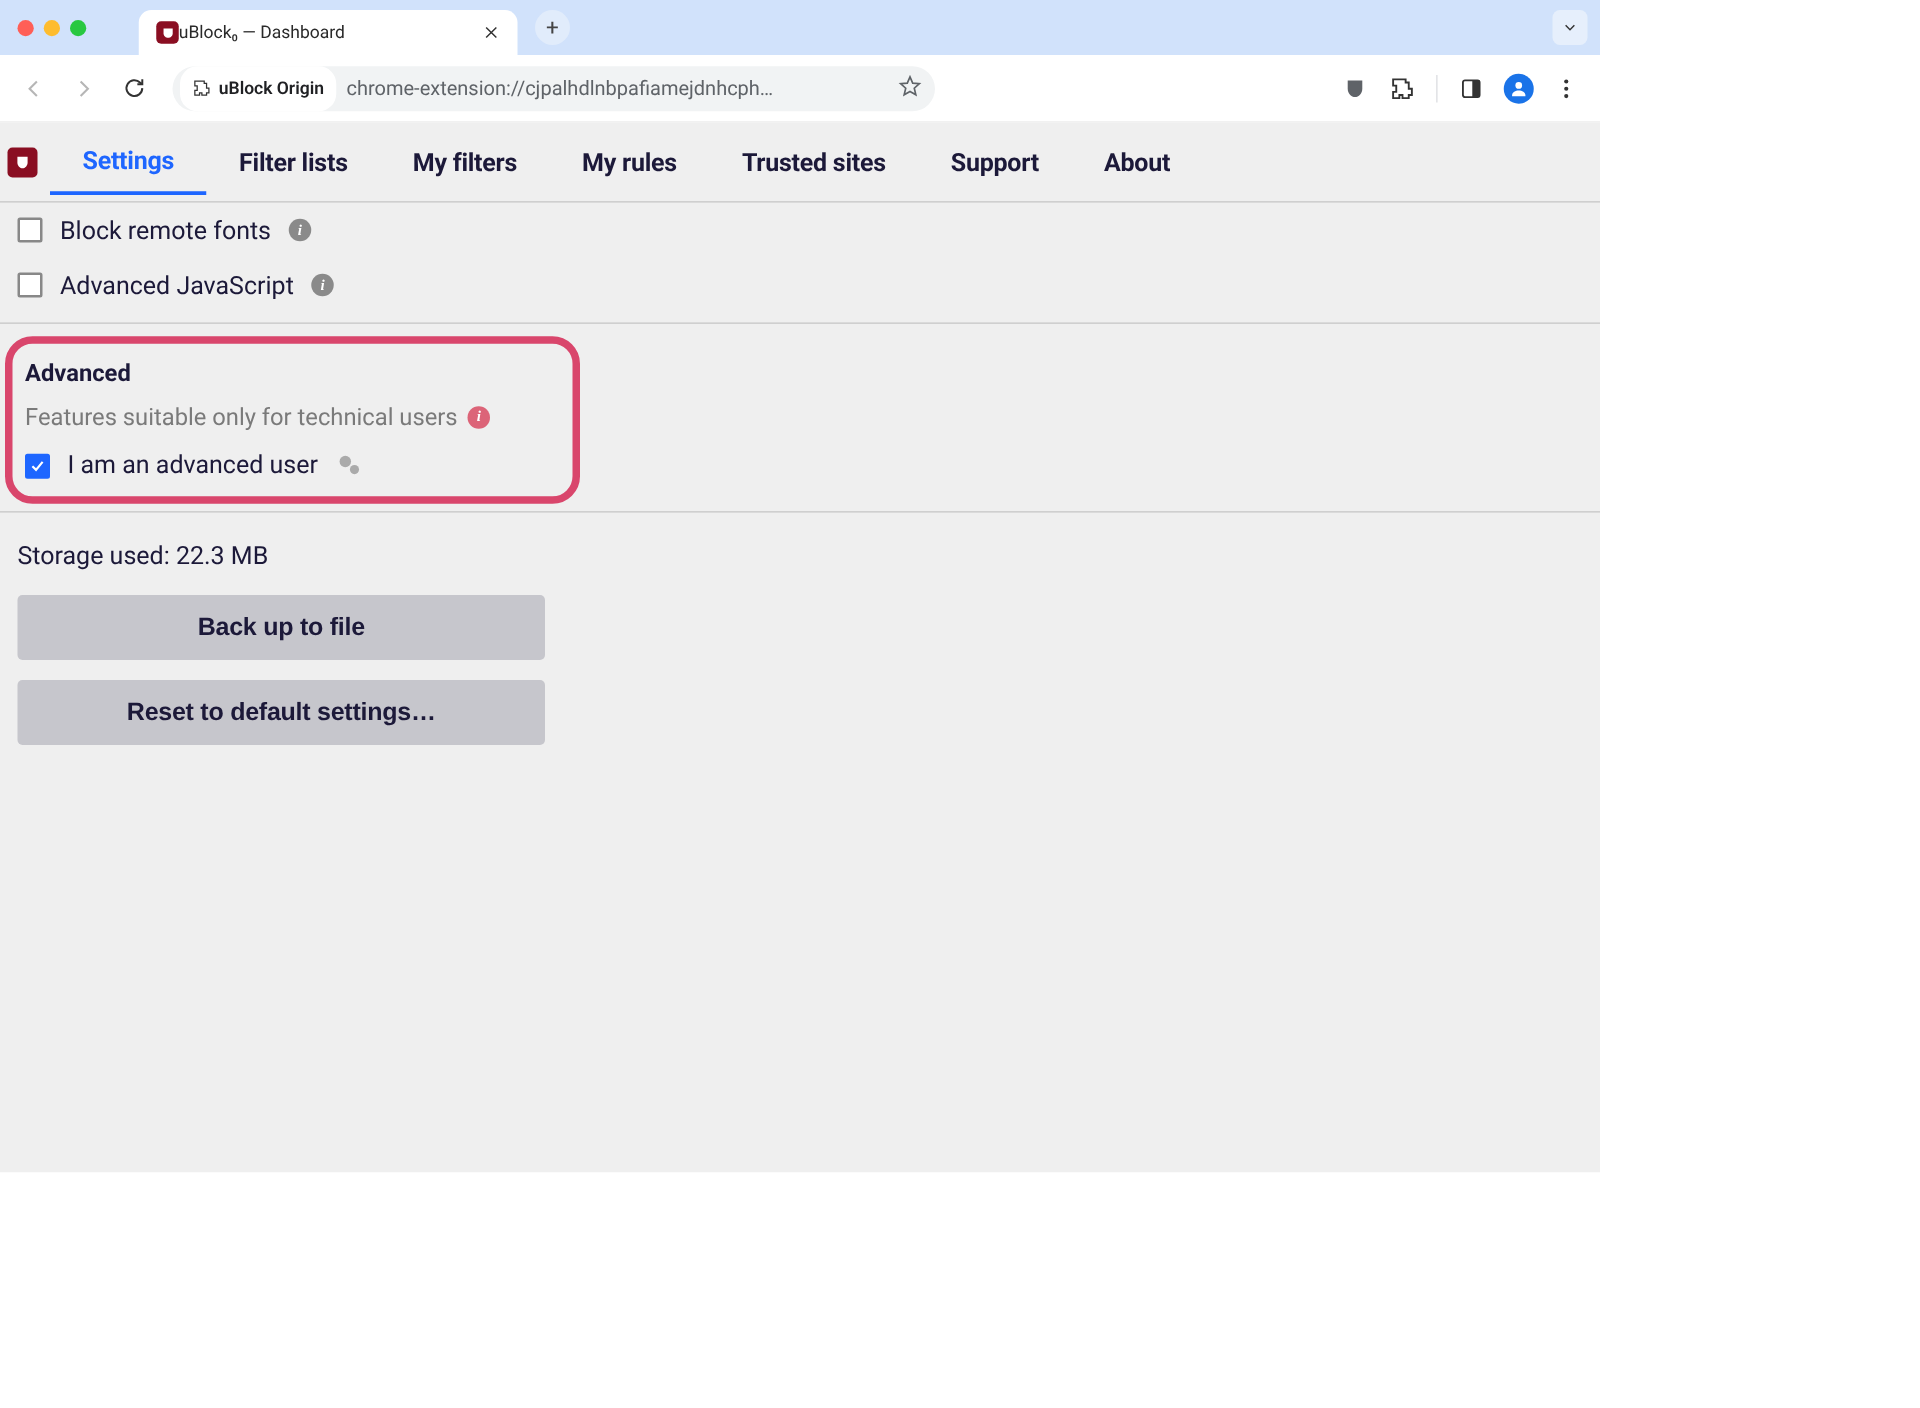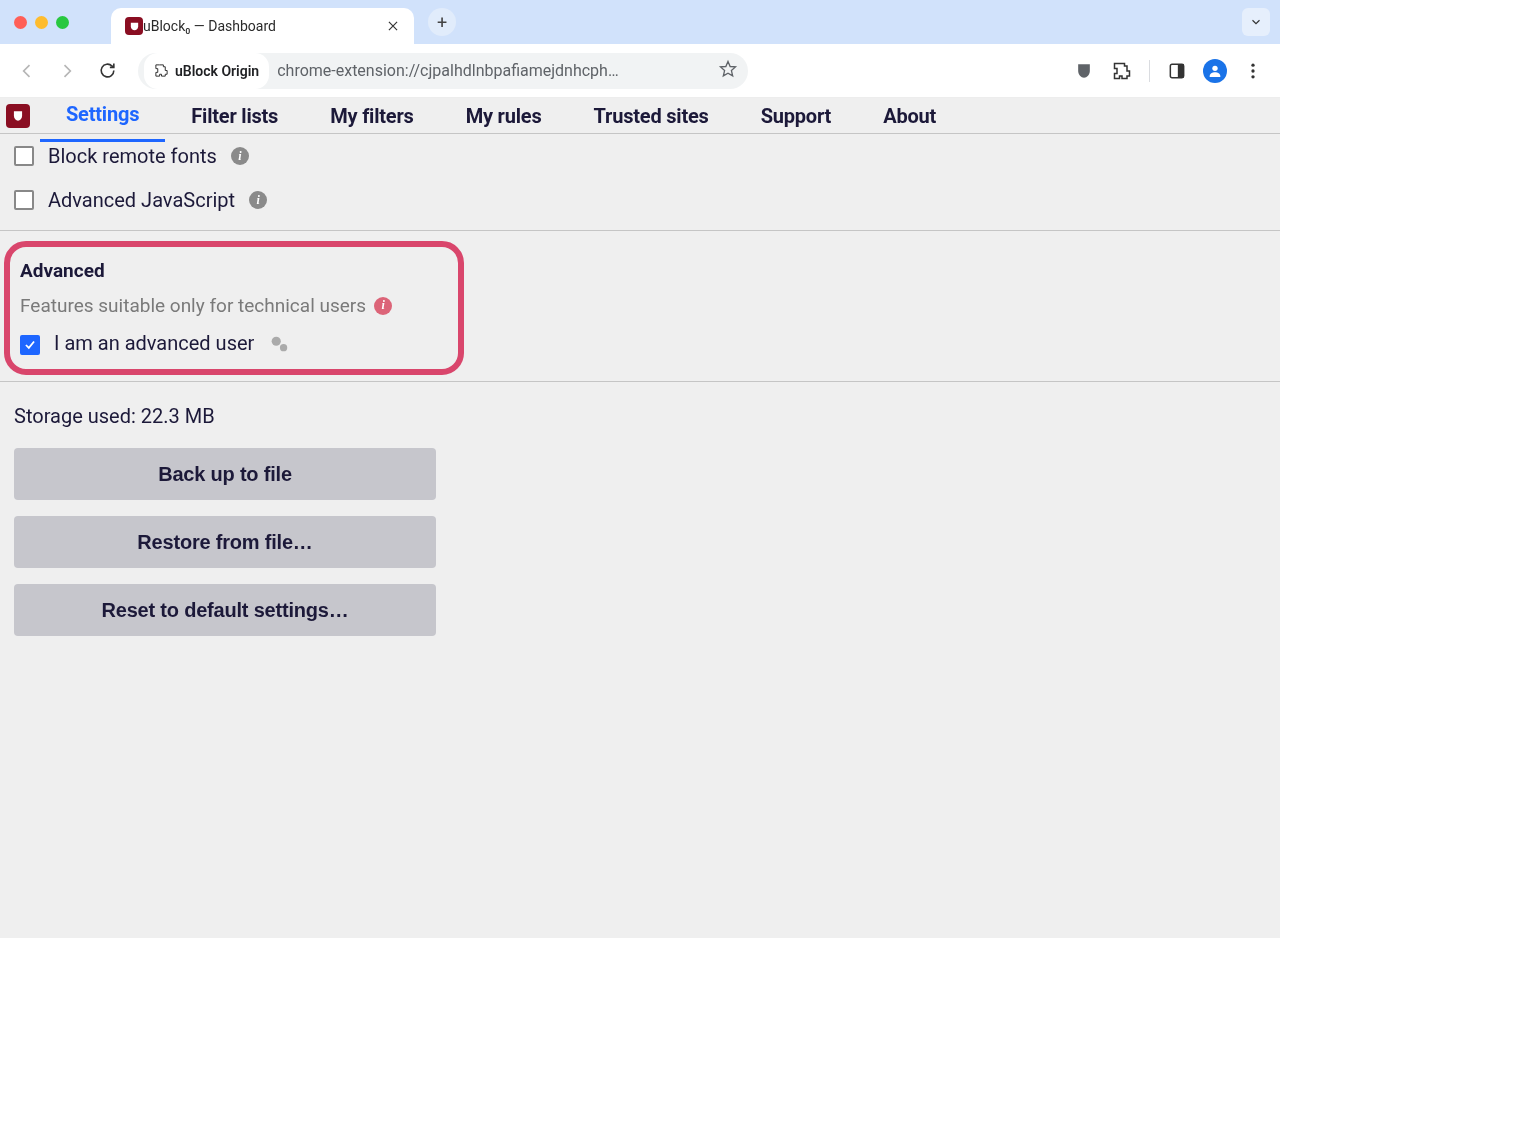--- a/index.html
+++ b/index.html
@@ -35,21 +35,21 @@
   .omni-star { color:#5f6368; }
 
   .right-icons { display:flex; align-items:center; gap:4px; margin-left:auto; }
   .right-icons .sep { width:1px; height:22px; background:#dadce0; margin:0 6px;}
   .avatar { width:24px; height:24px; border-radius:50%; background:#1a73e8; display:flex;align-items:center;justify-content:center;}
   .avatar svg{width:16px;height:16px;fill:#fff;}
 
   
   .page { background:#efefef; height: calc(938px - 44px - 54px); display:flex; flex-direction:column; }
 
-  .app-tabs { display:flex; align-items:center; border-bottom:1px solid #c5c5c5; background:#efefef; height:36px; padding-left:6px;}
+  .app-tabs { display:flex; align-items:center; border-bottom:1px solid #c5c5c5; background:#efefef; height:64px; padding-left:6px;}
   .app-logo { width:24px; height:24px; margin-right:10px; background:#8a0e22; border-radius:4px; display:flex;align-items:center;justify-content:center;}
   .app-logo svg{width:14px;height:14px;}
   .app-tab { padding: 0 26px; height:52px; display:flex; align-items:center; font-size:20px; font-weight:700; color:#1c1939; cursor:pointer; letter-spacing:-0.2px;}
   .app-tab.active { color:#1e66ff; border-bottom:3px solid #1e66ff; }
 
   .settings-body { padding: 0; }
   .setting-row { display:flex; align-items:center; gap:14px; padding:10px 14px; font-size:20px; color:#1c1939;}
   .checkbox { width:20px; height:20px; border:2px solid #888; border-radius:2px; background:#fff; flex-shrink:0; display:flex;align-items:center;justify-content:center;}
   .checkbox.checked { background:#1e66ff; border-color:#1e66ff;}
   .checkbox.checked svg{width:14px;height:14px;stroke:#fff;stroke-width:3;fill:none;}
@@ -228,18 +228,17 @@
         </span>
       </div>
     </div>
 
     <div class="section-divider2"></div>
 
     <div class="storage">Storage used: 22.3 MB</div>
 
     <div class="btn-stack">
       <button class="wide-btn">Back up to file</button>
-      <button class="wide-btn">Restore from file…</button>
       <button class="wide-btn">Reset to default settings…</button>
     </div>
 
   </div>
 </div>
 
 </body></html>

